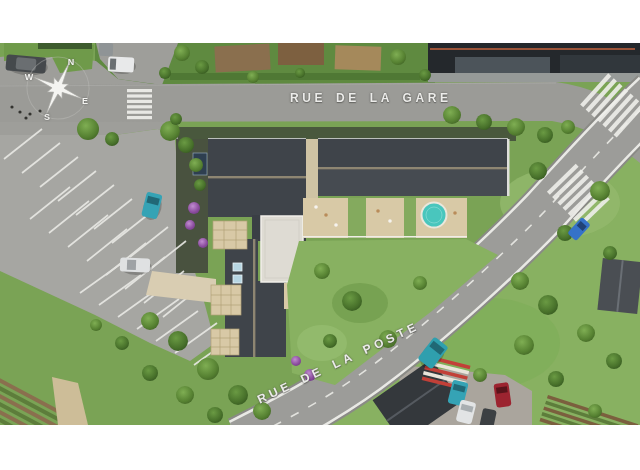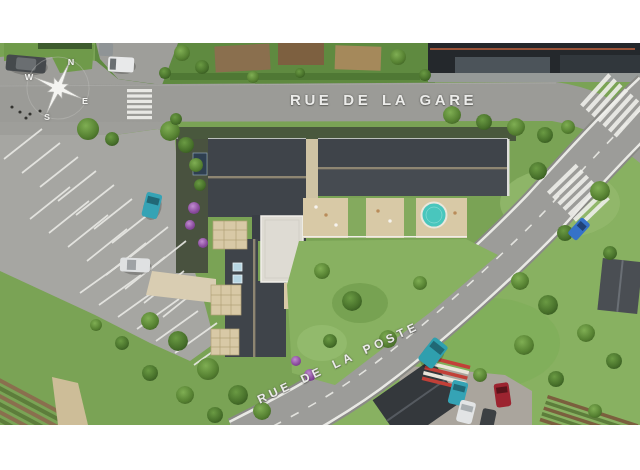--- a/index.html
+++ b/index.html
@@ -12,21 +12,21 @@
   .canvas{position:relative;width:640px;height:470px;background:var(--c-frame);overflow:hidden;}
   .scene{position:absolute;left:0;top:43px;width:640px;height:382px;overflow:hidden;background:var(--c-grass);}
   .scene svg{position:absolute;left:0;top:0;}
   .f-road{fill:var(--c-road)} .f-parking{fill:var(--c-parking)} .f-pavement{fill:var(--c-pavement)}
   .f-grass{fill:var(--c-grass)} .f-lawn{fill:var(--c-lawn)} .f-roofnew{fill:var(--c-roof_new)}
   .f-ridge{fill:var(--c-roof_ridge)} .f-roofex{fill:var(--c-roof_existing)} .f-terrace{fill:var(--c-terrace)}
   .f-patio{fill:var(--c-patio)} .f-pool{fill:var(--c-pool)} .f-soil{fill:var(--c-soil)}
   .f-mark{fill:var(--c-marking)} .f-red{fill:var(--c-ramp_red)}
   .street-label{position:absolute;color:var(--c-street_label);white-space:nowrap;
     text-shadow:0 0 2px rgba(70,70,66,.8),0 1px 1px rgba(70,70,66,.5);font-weight:600;}
-  .label-gare{left:290px;top:48px;font-size:15px;letter-spacing:3.6px;word-spacing:3px;}
+  .label-gare{left:290px;top:48px;font-size:12px;letter-spacing:3.6px;word-spacing:3px;}
   .label-poste{left:258px;top:350px;font-size:12px;letter-spacing:4px;word-spacing:3px;
     transform:rotate(-25deg);transform-origin:0 50%;}
   .compass-letter{position:absolute;color:#f3f3f0;font-size:9px;font-weight:600;
     transform:translate(-50%,-50%);text-shadow:0 0 2px rgba(60,60,60,.8);}
   .cl-n{left:71px;top:19px;} .cl-e{left:85px;top:58px;} .cl-s{left:47px;top:74px;} .cl-w{left:29px;top:34px;}
 </style>
 </head>
 <body>
 
 <div class="canvas">

